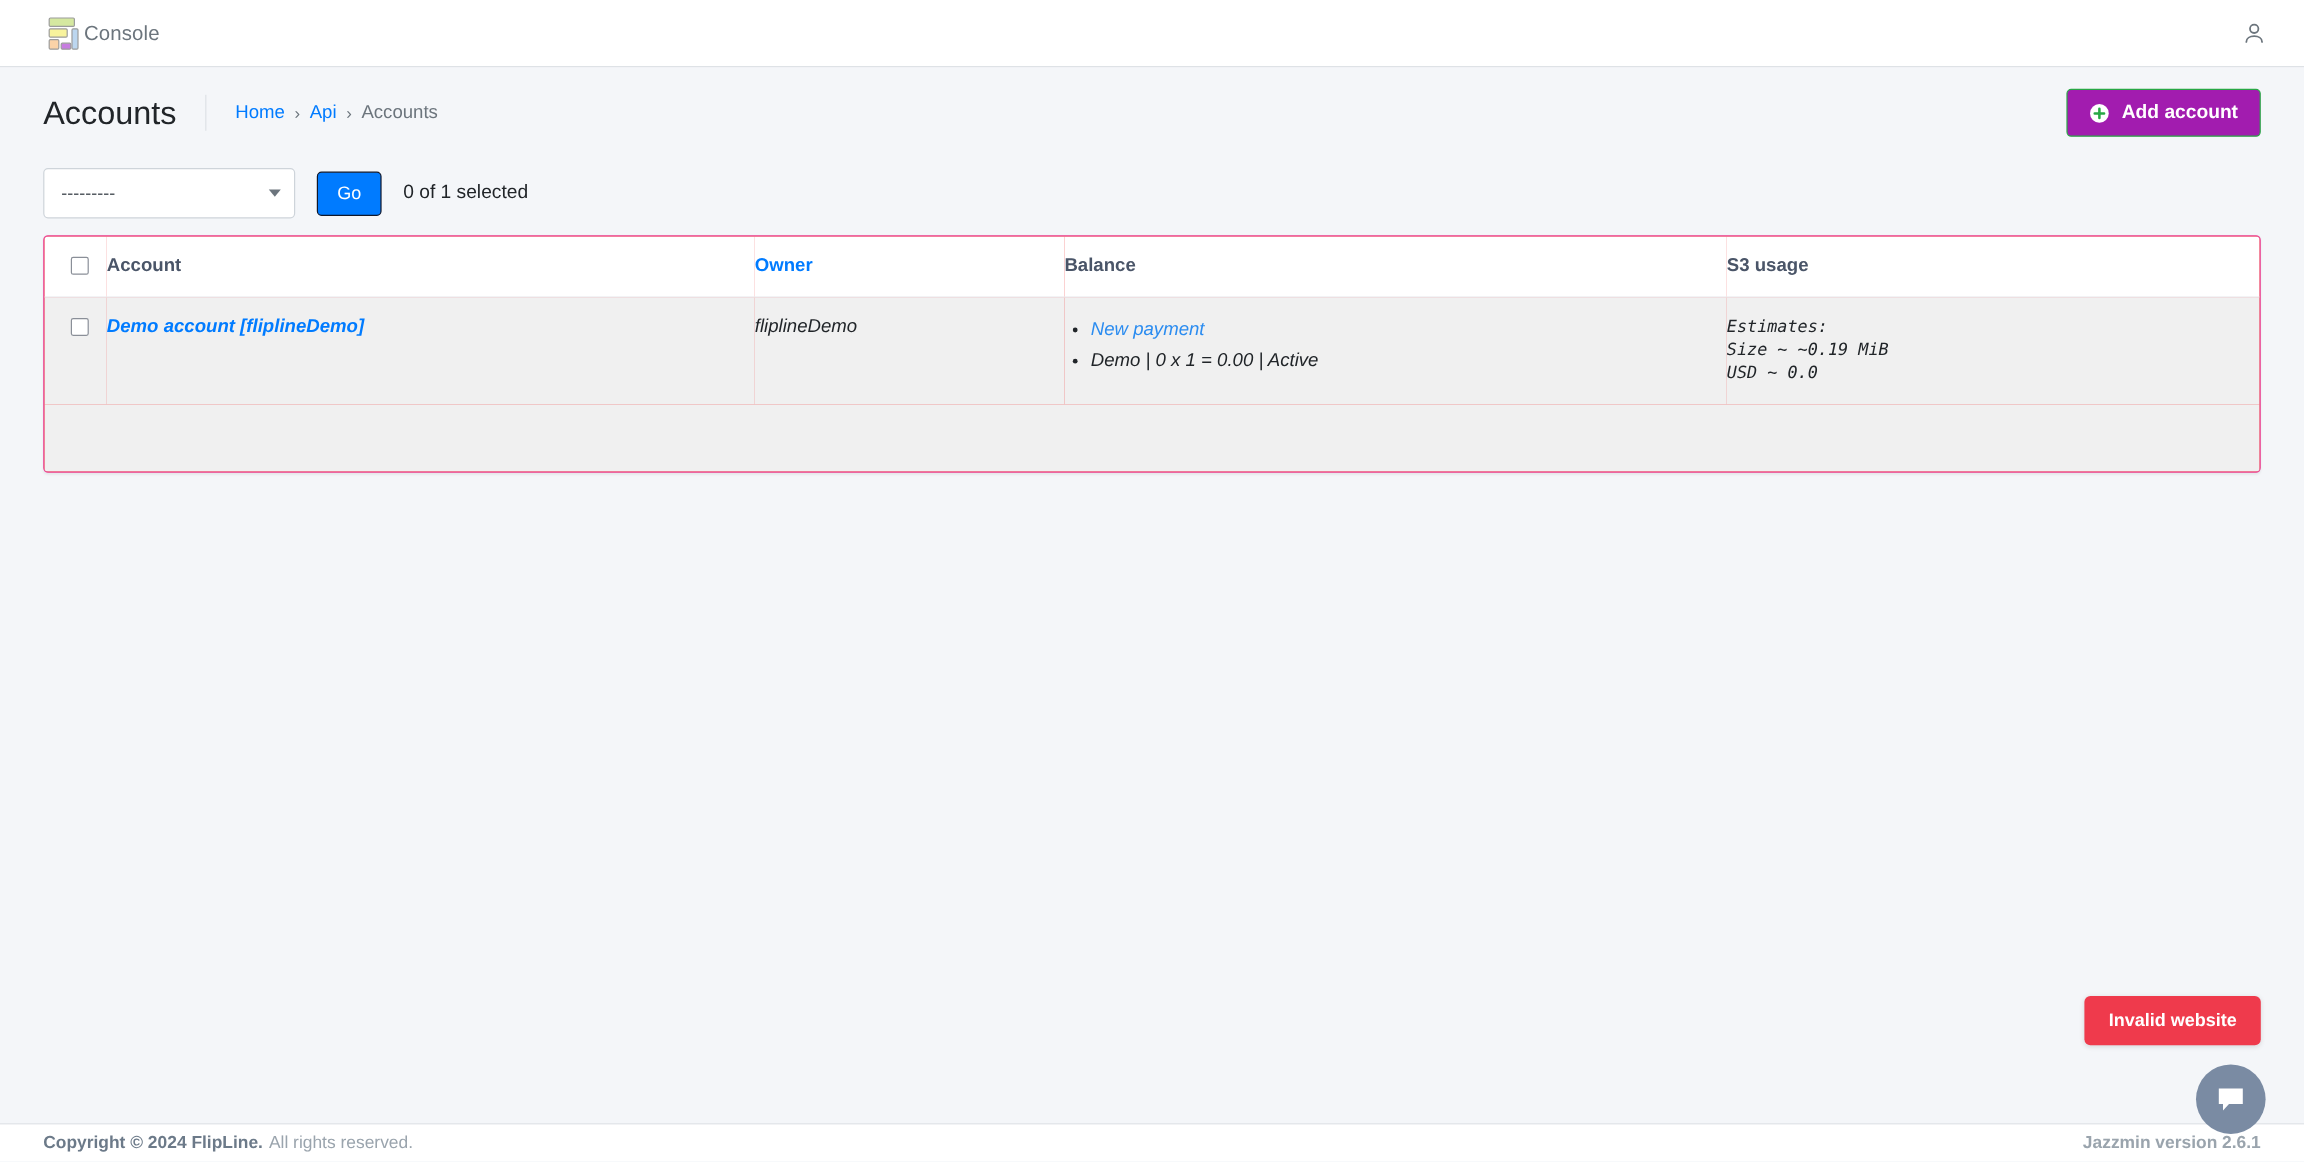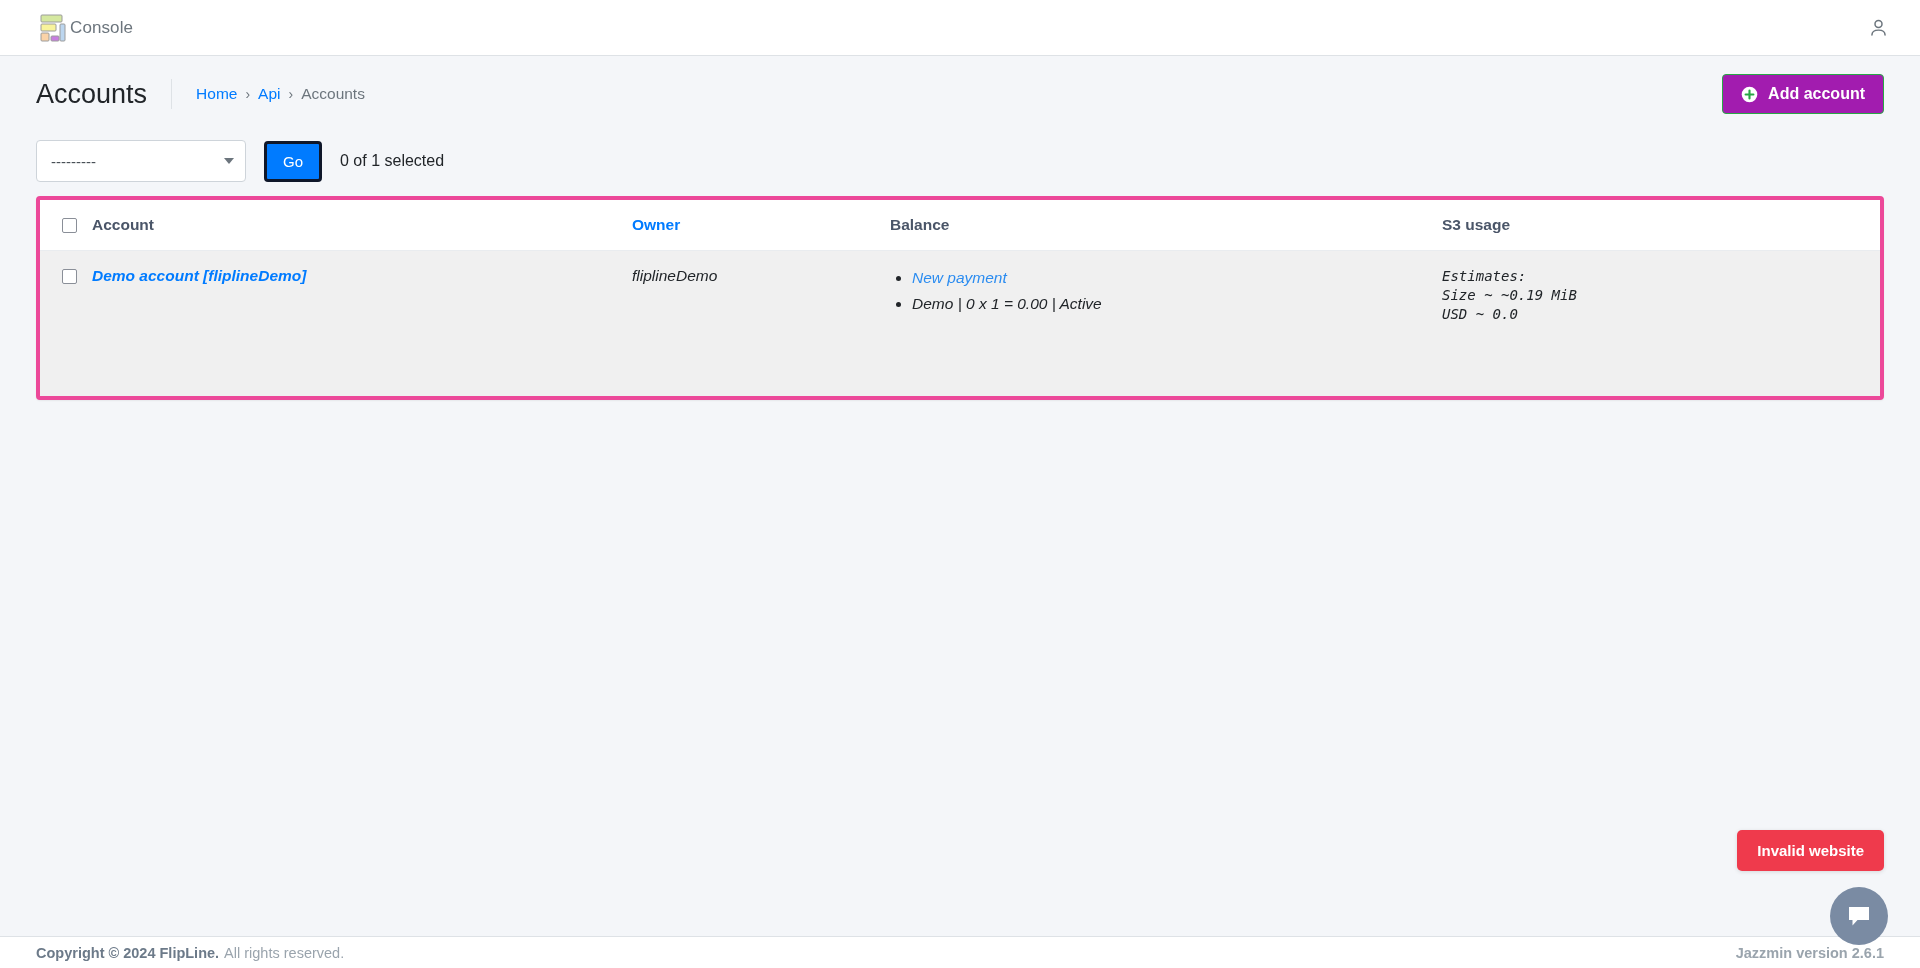--- a/index.html
+++ b/index.html
@@ -127,38 +127,38 @@
     right: 12px; top: 50%;
     transform: translateY(-50%);
     pointer-events: none;
     width: 0; height: 0;
     border-left: 5px solid transparent;
     border-right: 5px solid transparent;
     border-top: 6px solid #6c757d;
   }
   .btn-go {
     background: #007bff;
-    border: 3px solid #0f172a;
+    border: 1px solid #0f172a;
     color: #fff;
     border-radius: 4px;
     font-size: 15px;
     padding: 9px 16px;
     cursor: pointer;
     font-family: "Liberation Sans", sans-serif;
   }
   .selected-count {
     font-size: 16px;
     color: #212529;
   }
 
   
   .table-wrap {
     margin: 14px 36px 0 36px;
     background: #ef4444;
-    border: 4px solid #ec4899;
+    border: 1px solid #ec4899;
     border-radius: 4px;
     box-shadow: 0 1px 2px rgba(0,0,0,.06);
     overflow: hidden;
   }
   table.results {
     width: 100%;
     border-collapse: collapse;
     table-layout: fixed;
   }
   table.results thead th {

